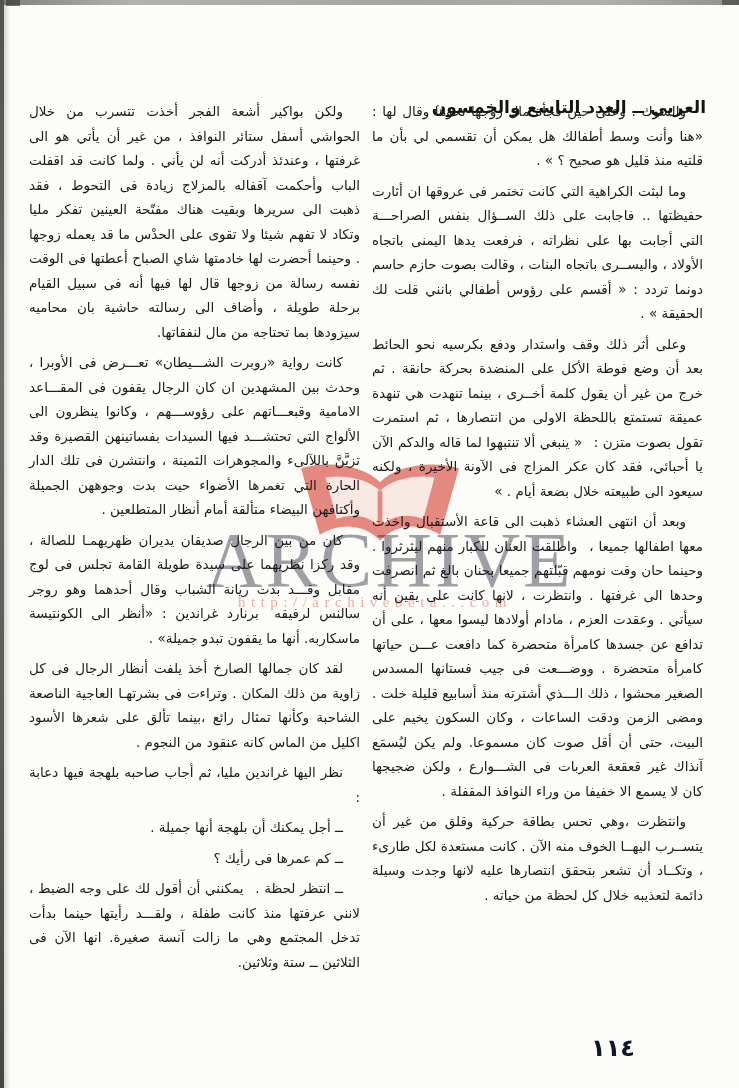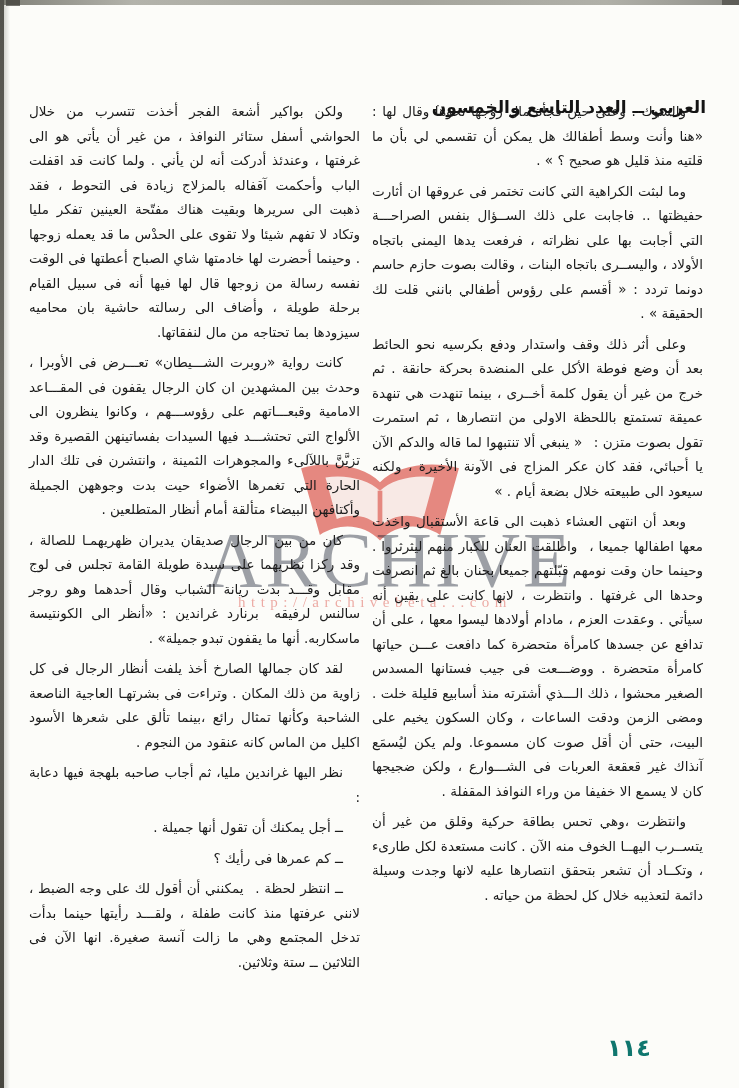--- a/index.html
+++ b/index.html
@@ -43,21 +43,21 @@
     color:#0f172a; opacity:0.40; letter-spacing:3px; font-weight:400;
   }
   .wm-url {
     position:absolute; left:238px; top:594px; z-index:1;
     font-family:"Liberation Serif", serif; font-size:15px;
     color:#e0685f; opacity:0.55; letter-spacing:5.5px; white-space:nowrap;text-align:center;
   }
 
   .page-num {
     position:absolute; left:591px; top:1034px; width:60px;
-    font-size:24px; font-weight:bold; color:#0f766e; text-align:right;
+    font-size:24px; font-weight:bold; color:#0f172a; text-align:left;
     font-family:"DejaVu Sans", sans-serif;
   }
 </style>
 </head>
 <body>
 
 <div class="page">
 
   <div class="top-edge"></div>
   <div class="left-edge"></div>
@@ -81,20 +81,20 @@
       <p class="para"><span class="b">وعلى أثر ذلك وقف واستدار ودفع بكرسيه نحو الحائط بعد أن وضع فوطة الأكل على المنضدة بحركة حانقة . ثم خرج من غير أن يقول كلمة أخــرى ، بينما تنهدت هي تنهدة عميقة تستمتع باللحظة الاولى من انتصارها ، ثم استمرت تقول بصوت متزن : </span><span class="r">« ينبغي ألا تنتبهوا لما قاله والدكم الآن يا أحبائي، فقد كان عكر المزاج فى الآونة الأخيرة ، ولكنه سيعود الى طبيعته خلال بضعة أيام . »</span></p>
       <p class="para"><span class="b">وبعد أن انتهى العشاء ذهبت الى قاعة الأستقبال واخذت معها اطفالها جميعا ، </span><span class="r">واطلقت العنان للكبار منهم ليثرثروا . </span><span class="b">وحينما حان وقت نومهم قبّلتهم جميعا بحنان بالغ ثم انصرفت وحدها الى غرفتها . وانتظرت ، لانها كانت على يقين أنه سيأتي . وعقدت العزم ، مادام أولادها ليسوا معها ، على أن تدافع عن جسدها كامرأة متحضرة كما دافعت عـــن حياتها كامرأة متحضرة . ووضـــعت فى جيب فستانها المسدس الصغير محشوا ، ذلك الـــذي أشترته منذ أسابيع قليلة خلت . ومضى الزمن ودقت الساعات ، وكان السكون يخيم على البيت، حتى أن أقل صوت كان مسموعا. ولم يكن ليُسمَع آنذاك غير قعقعة العربات فى الشـــوارع ، ولكن ضجيجها كان لا يسمع الا خفيفا من وراء النوافذ المقفلة .</span></p>
       <p class="para"><span class="b">وانتظرت ،وهي تحس بطاقة حركية وقلق من غير أن يتســرب اليهــا الخوف منه الآن . كانت مستعدة لكل طارىء ، وتكــاد أن تشعر بتحقق انتصارها عليه لانها وجدت وسيلة دائمة لتعذيبه خلال كل لحظة من حياته .</span></p>
     </div>
   <div class="col col-left">
       <p class="para"><span class="b">ولكن بواكير أشعة الفجر أخذت تتسرب من خلال الحواشي أسفل ستائر النوافذ ، من غير أن يأتي هو الى غرفتها ، وعندئذ أدركت أنه لن يأني . ولما كانت قد اقفلت الباب وأحكمت آقفاله بالمزلاج زيادة فى التحوط ، فقد ذهبت الى سريرها وبقيت هناك مفتّحة العينين تفكر مليا وتكاد لا تفهم شيئا ولا تقوى على الحدْس ما قد يعمله زوجها . وحينما أحضرت لها خادمتها شاي الصباح أعطتها فى الوقت نفسه رسالة من زوجها قال لها فيها أنه فى سبيل القيام برحلة طويلة ، وأضاف الى رسالته حاشية بان محاميه سيزودها بما تحتاجه من مال لنفقاتها.</span></p>
       <p class="para"><span class="b">كانت رواية «روبرت الشـــيطان» تعـــرض فى الأوبرا ، وحدث بين المشهدين ان كان الرجال يقفون فى المقـــاعد الامامية وقبعـــاتهم على رؤوســـهم ، وكانوا ينظرون الى الألواج التي تحتشـــد فيها السيدات بفساتينهن القصيرة وقد تزيَّنَّ باللآلىء والمجوهرات الثمينة ، وانتشرن فى تلك الدار الحارة التي تغمرها الأضواء حيت بدت وجوههن الجميلة وأكتافهن البيضاء متألقة أمام أنظار المتطلعين .</span></p>
       <p class="para"><span class="b">كان من بين الرجال صديقان يديران ظهريهمـا للصالة ، وقد ركزا نظريهما على سيدة طويلة القامة تجلس فى لوج مقابل وقـــد بدت ريانة الشباب وقال أحدهما وهو روجر سالنس لرفيقه </span><span class="r">برنارد غراندين : «أنظر الى الكونتيسة ماسكاربه. أنها ما يقفون تبدو جميلة» .</span></p>
       <p class="para"><span class="b">لقد كان جمالها الصارخ أخذ يلفت أنظار الرجال فى كل زاوية من ذلك المكان . وتراءت فى بشرتهـا العاجية الناصعة الشاحبة وكأنها تمثال رائع ،بينما تألق على شعرها الأسود اكليل من الماس كانه عنقود من النجوم .</span></p>
       <p class="para"><span class="b">نظر اليها غراندين مليا، ثم أجاب صاحبه بلهجة فيها دعابة :</span></p>
-      <p class="para"><span class="r">ــ أجل يمكنك أن تقول أنها جميلة .</span></p>
+      <p class="para"><span class="r">ــ أجل يمكنك أن بلهجة أنها جميلة .</span></p>
       <p class="para"><span class="b">ــ كم عمرها فى رأيك ؟</span></p>
       <p class="para"><span class="b">ــ انتظر لحظة . </span><span class="r">يمكنني أن أقول لك على وجه الضبط ، لانني عرفتها منذ كانت طفلة ، ولقـــد رأيتها حينما بدأت تدخل المجتمع وهي ما زالت آنسة صغيرة. انها الآن فى الثلاثين ــ ستة وثلاثين.</span></p>
     </div>
 
   <div class="page-num">١١٤</div>
 
 </div>
 
 </body></html>

